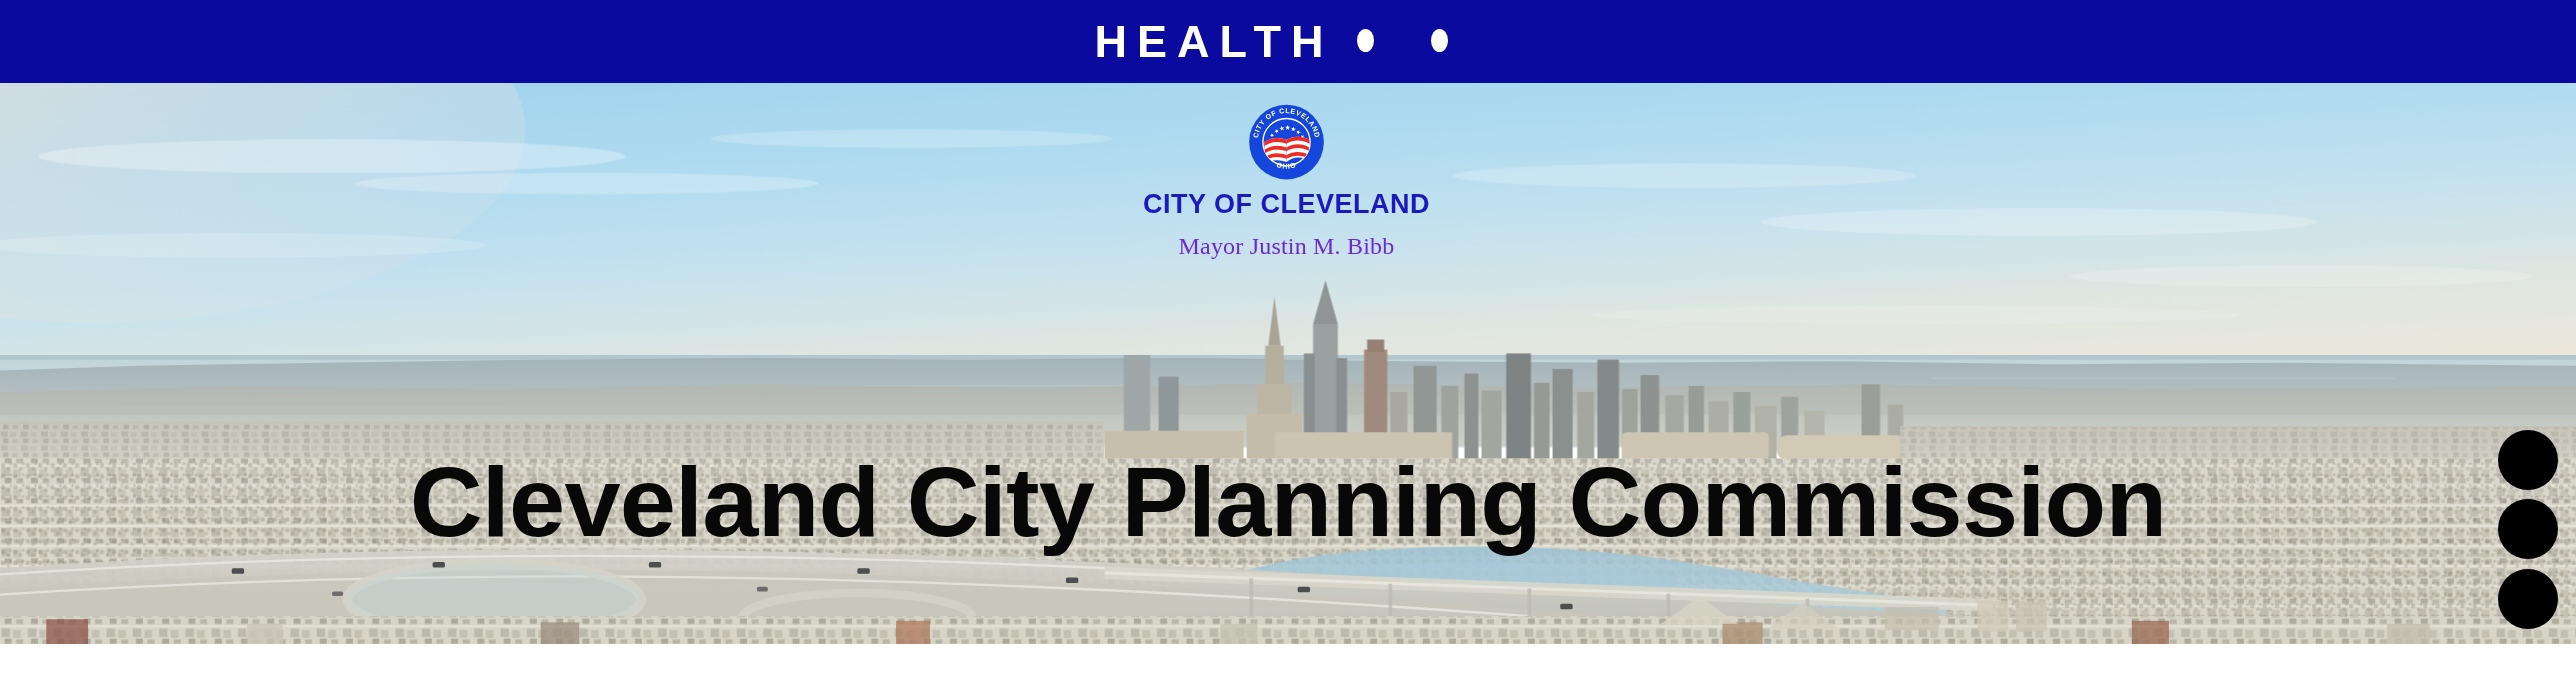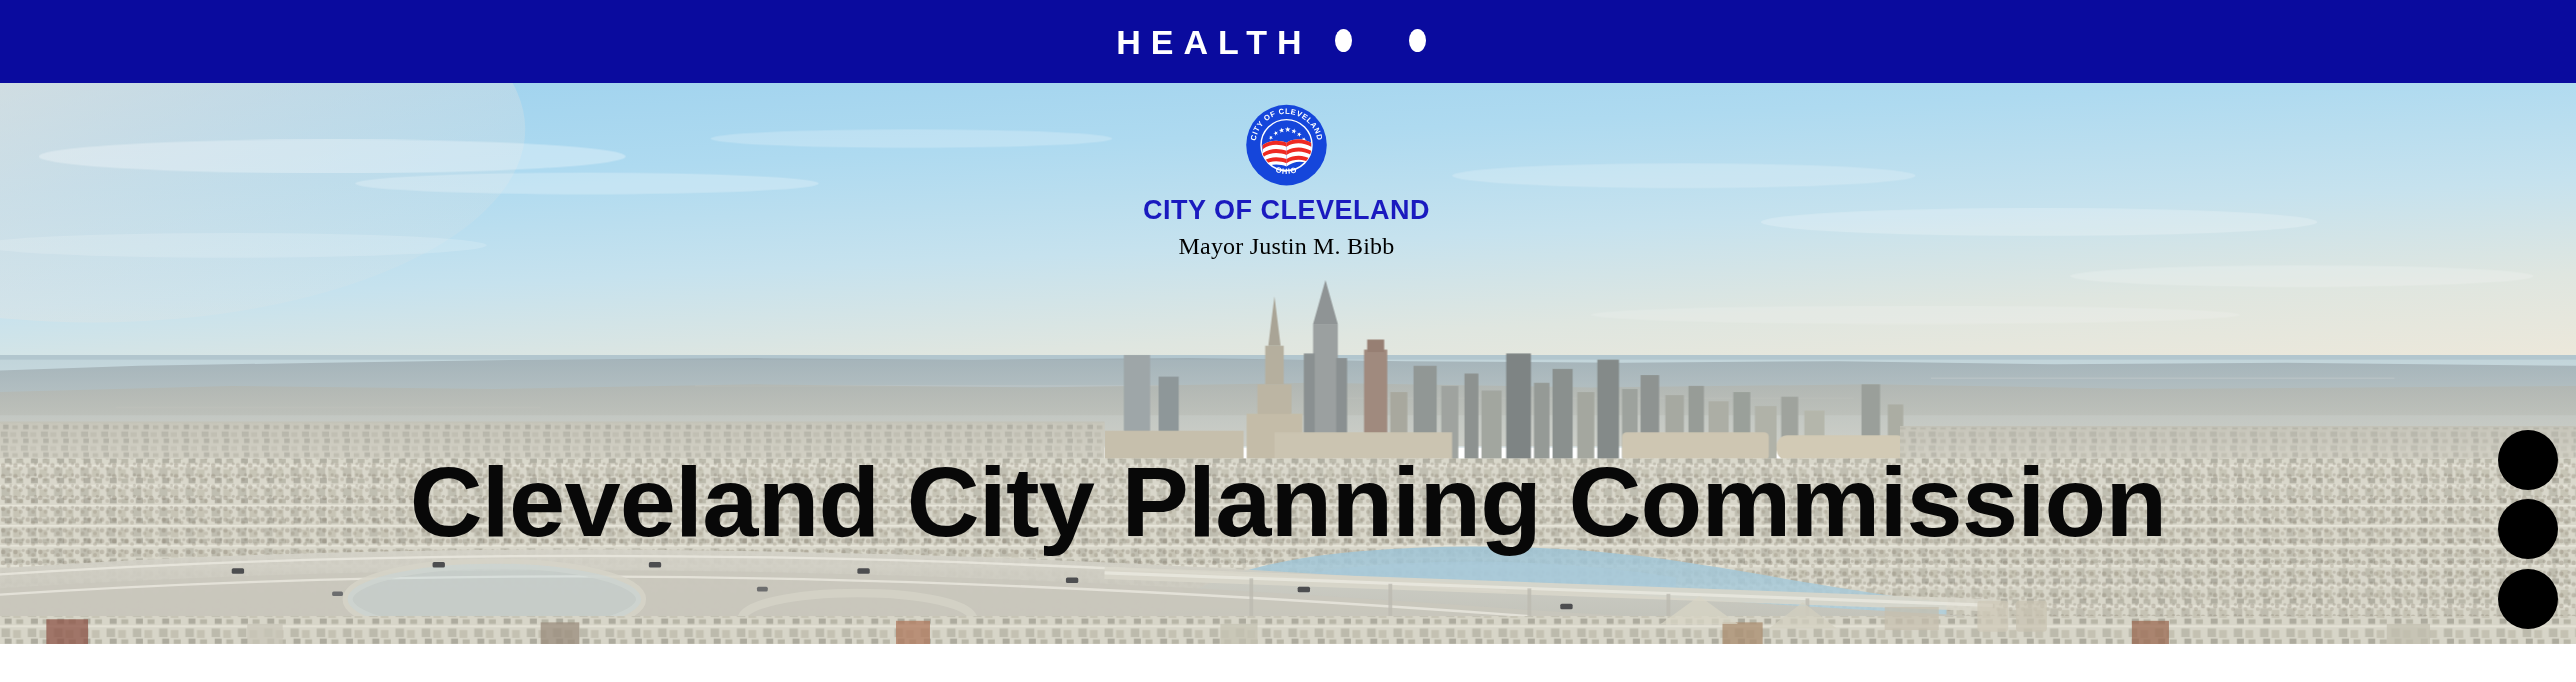--- a/index.html
+++ b/index.html
@@ -5,35 +5,35 @@
   html,body{margin:0;padding:0;background:#ffffff;}
   body{font-family:"Liberation Sans",sans-serif;-webkit-font-smoothing:antialiased;}
 
   #page{position:relative;width:2576px;height:682px;overflow:hidden;background:#ffffff;}
 
   
   #tagline-bar{position:absolute;left:0;top:0;width:2576px;height:83px;
     background:#0A0B9E;display:flex;align-items:center;justify-content:center;}
   #tagline-inner{display:flex;align-items:center;justify-content:center;gap:0;}
   .tag-word{color:#ffffff;font-family:"Liberation Sans",sans-serif;font-weight:bold;
-    font-size:34px;letter-spacing:10px;line-height:1;}
+    font-size:45px;letter-spacing:10px;line-height:1;}
   .tag-dot{display:inline-block;width:17px;height:23px;border-radius:50%;
     background:#ffffff;margin:0 34px 0 23px;position:relative;top:-1.5px;}
 
   
   #hero{position:absolute;left:0;top:83px;width:2576px;height:561px;overflow:hidden;}
   #hero svg{display:block;width:2576px;height:561px;}
 
   
   #seal-block{position:absolute;left:1091px;top:104px;width:391px;height:154px;
     display:flex;flex-direction:column;align-items:center;}
   #seal{width:151px;height:151px;display:block;}
   #city-of-cleveland{margin-top:10.8px;color:#1A1ABF;font-family:"Liberation Sans",sans-serif;
     font-weight:bold;font-size:27px;letter-spacing:0.5px;line-height:1;white-space:nowrap;}
-  #mayor-name{margin-top:10px;color:#000000;font-family:"Liberation Serif",serif;
+  #mayor-name{margin-top:16px;color:#6d28d9;font-family:"Liberation Serif",serif;
     font-size:24px;letter-spacing:0.2px;line-height:1;white-space:nowrap;}
 
   
   #main-title{position:absolute;left:0;top:452px;width:2576px;text-align:center;
     color:#080808;font-family:"Liberation Sans",sans-serif;font-weight:bold;
     font-size:99px;letter-spacing:-0.8px;line-height:1;white-space:nowrap;
     transform:scaleX(1.02);transform-origin:50% 50%;}
 
   
   #social-rail{position:absolute;left:2497px;top:430px;width:62px;

